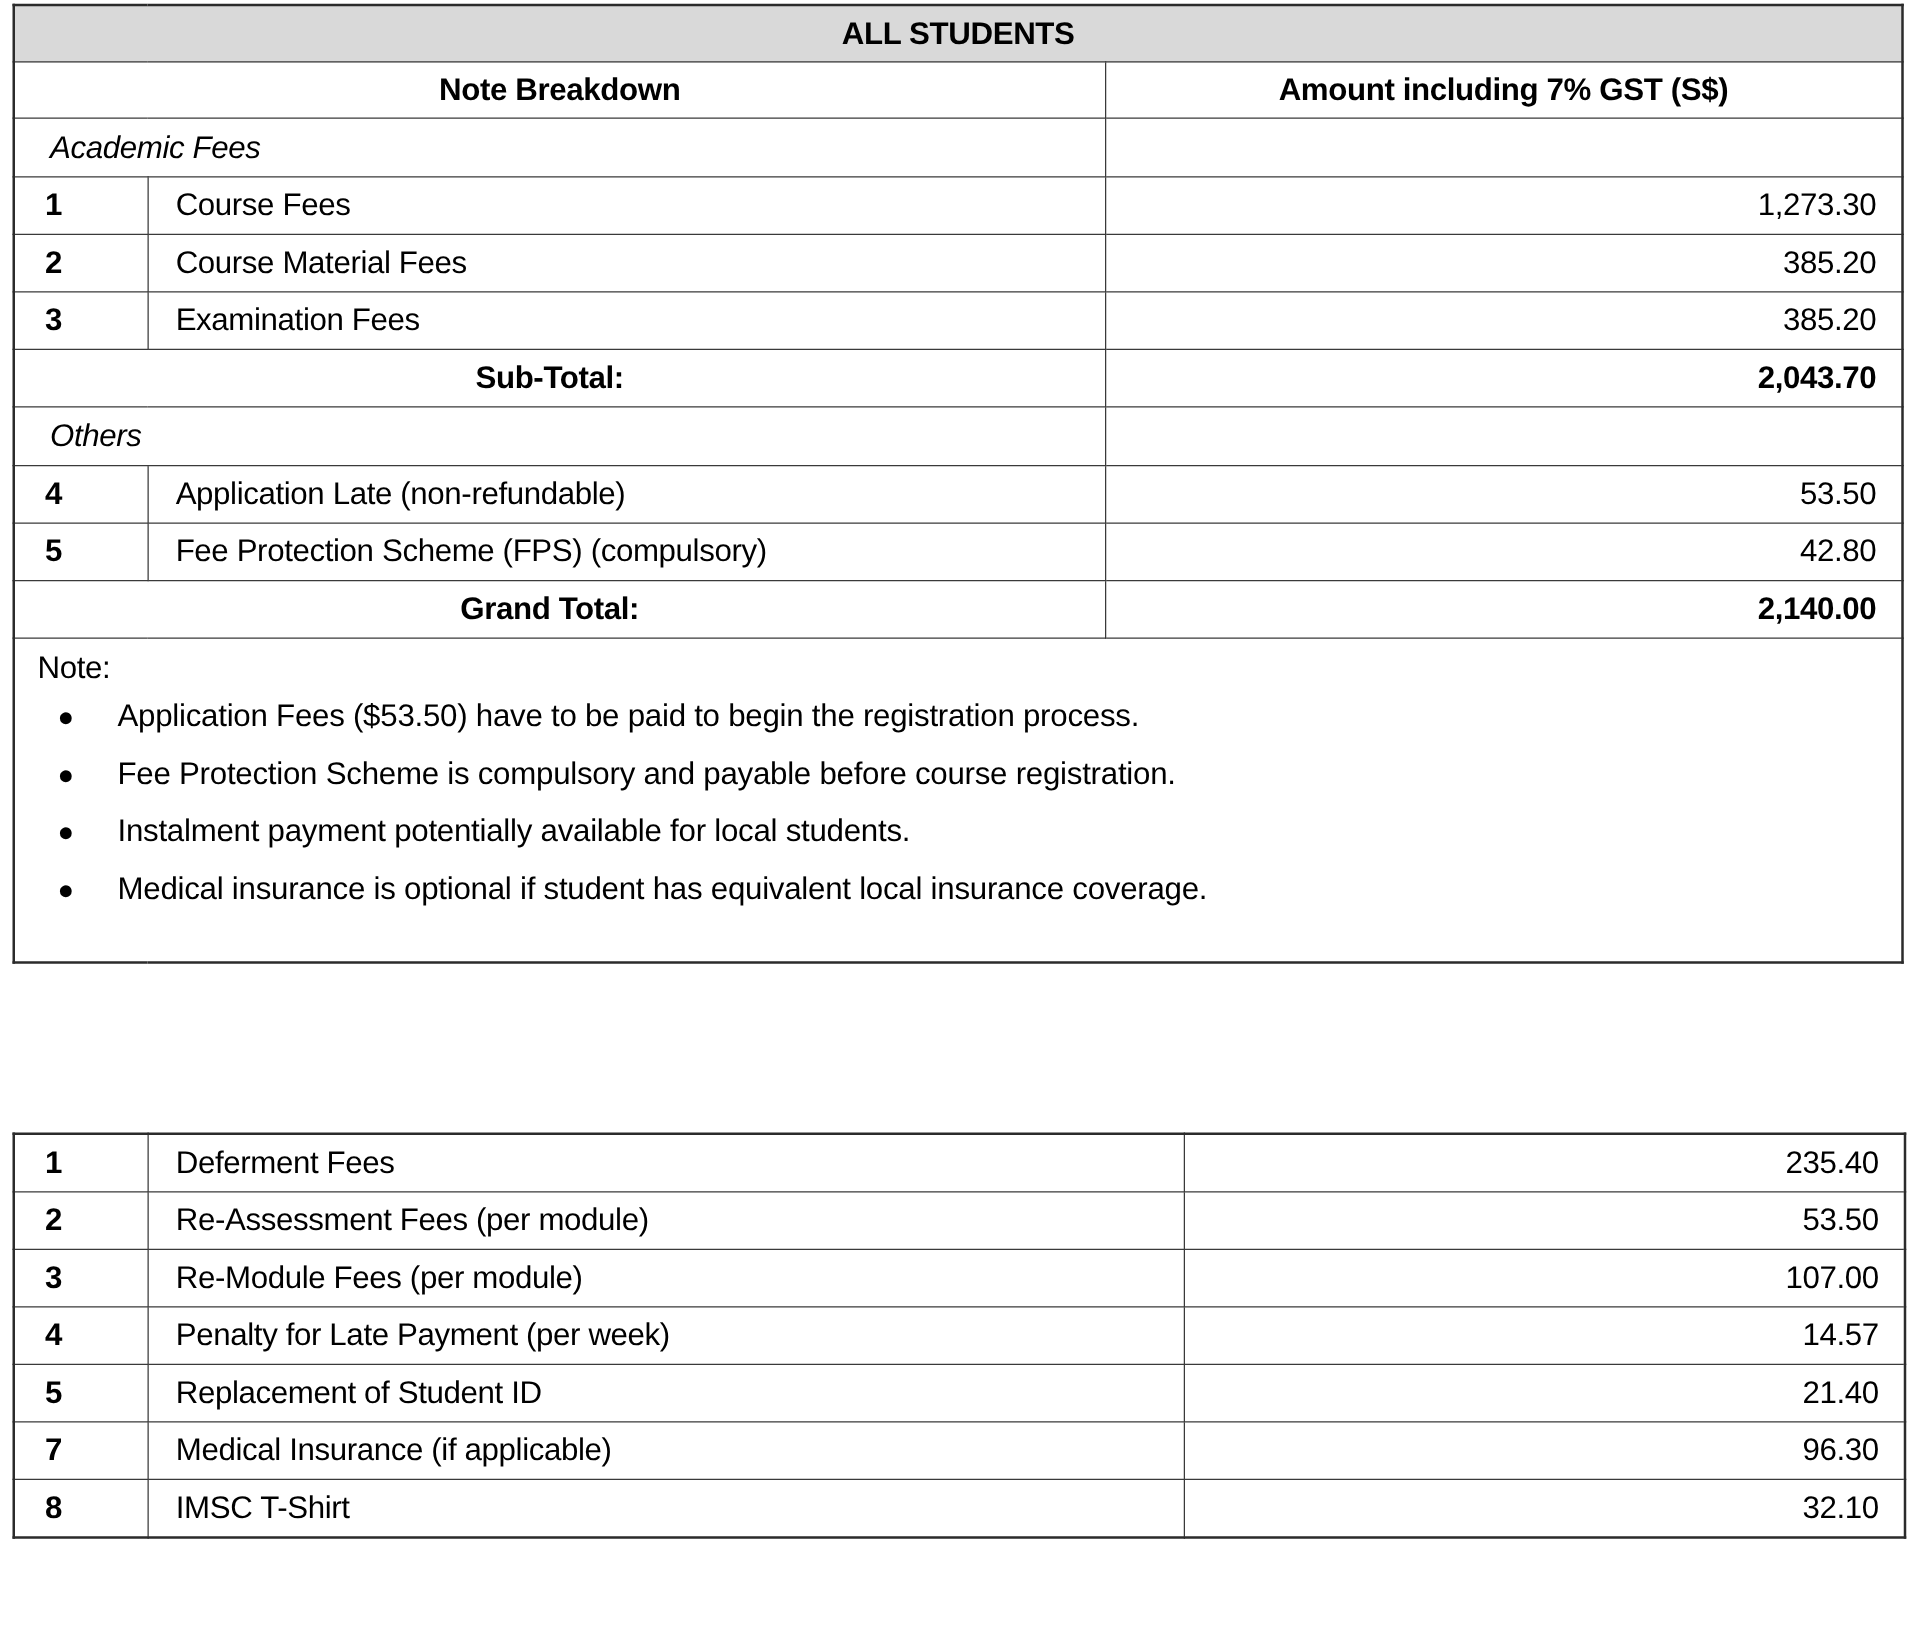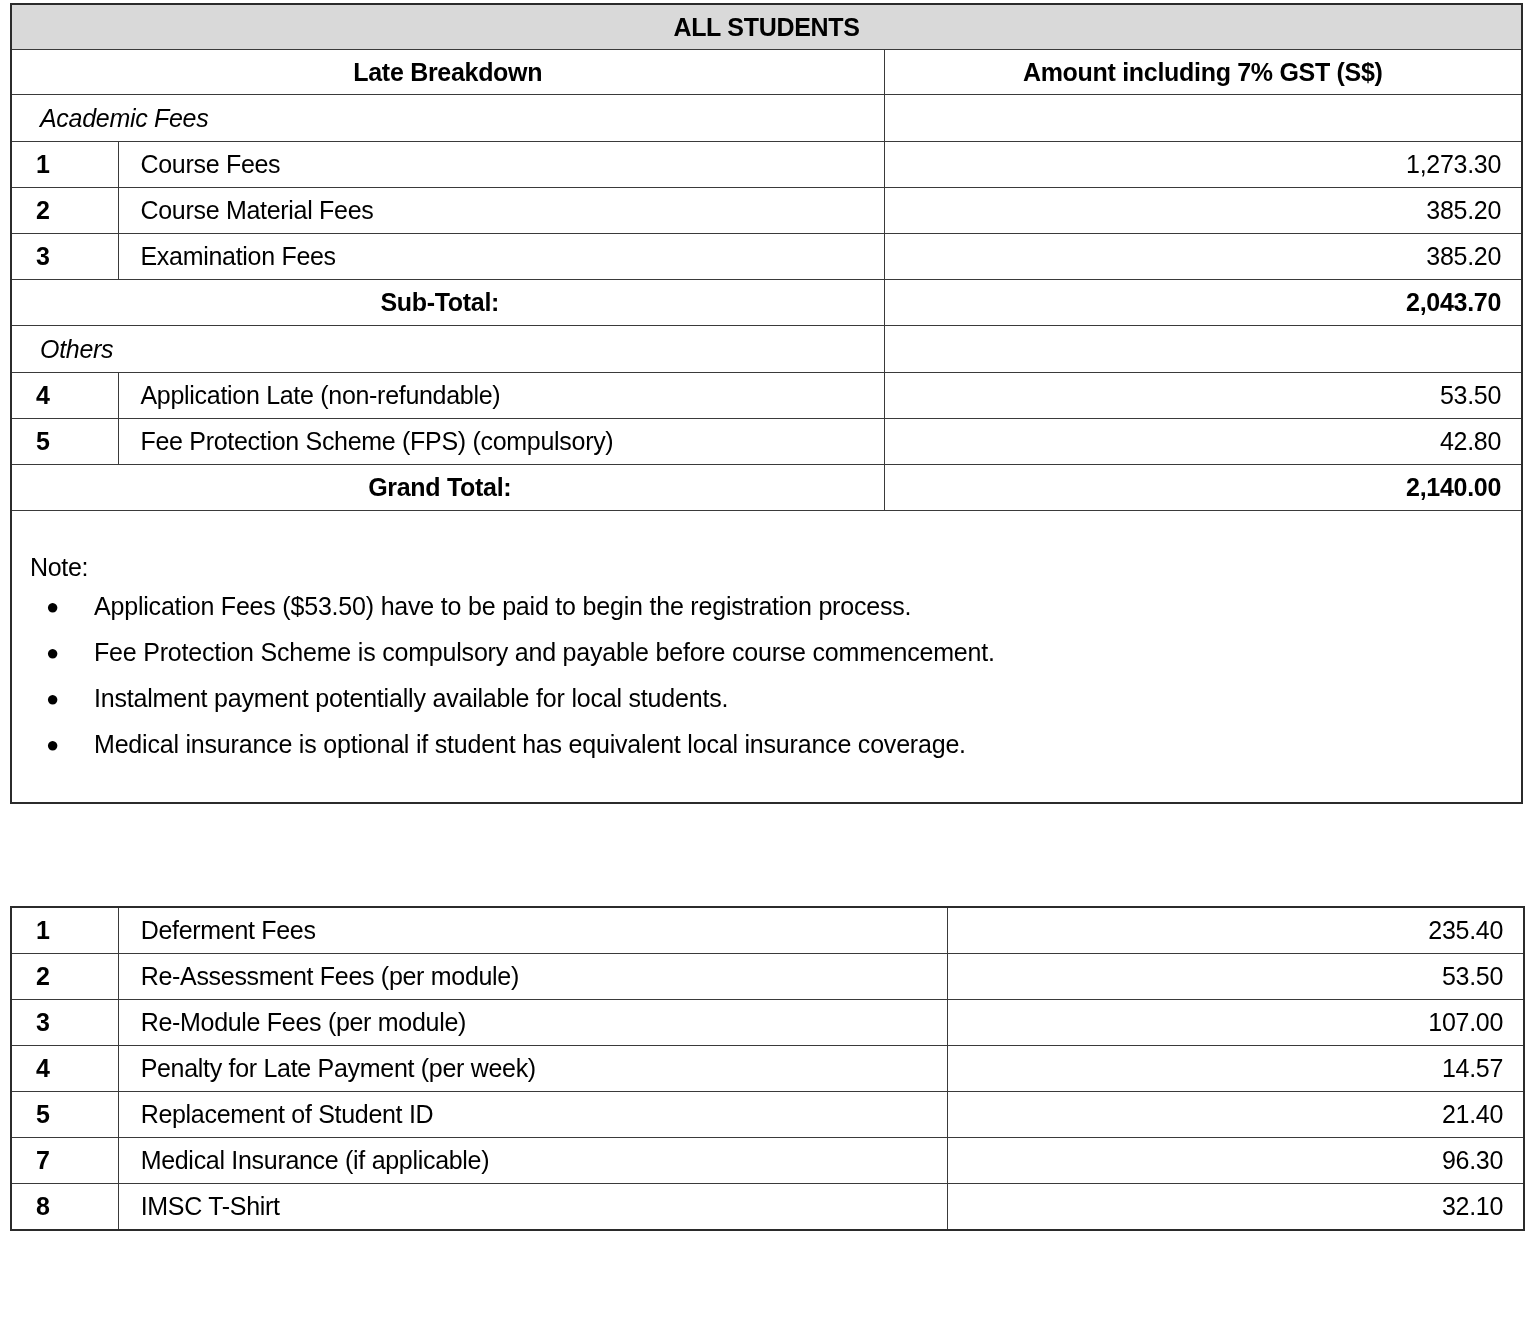--- a/index.html
+++ b/index.html
@@ -105,21 +105,20 @@
 
   
   .note-cell {
     padding: 10px 0 24px 0 !important;
     vertical-align: top;
   }
   .note-title {
     font-size: 25px;
     padding-left: 18px;
     margin-bottom: 14px;
-    margin-top: 33px;
   }
   .note-list {
     list-style: none;
     margin: 0;
     padding: 0;
   }
   .note-list li {
     position: relative;
     padding-left: 82px;
     font-size: 25px;
@@ -145,21 +144,21 @@
       <col class="c-num">
         <col class="c-desc">
         <col class="c-amt">
     </colgroup>
     <tbody>
       <tr>
         <td class="banner" colspan="3">ALL STUDENTS</td>
       </tr>
 
       <tr>
-        <td class="colhead" colspan="2">Late Breakdown</td>
+        <td class="colhead" colspan="2">Note Breakdown</td>
         <td class="colhead">Amount including 7% GST (S$)</td>
       </tr>
 
       <tr>
         <td class="section-label" colspan="2">Academic Fees</td>
         <td class="blank-cell"></td>
       </tr>
 
       <tr>
         <td class="num-cell">1</td>
@@ -206,21 +205,21 @@
       <tr>
         <td class="note-cell" colspan="3">
           <div class="note-title">Note:</div>
           <ul class="note-list">
             <li>
               <span class="bullet">●</span>
               <span>Application Fees ($53.50) have to be paid to begin the registration process.</span>
             </li>
             <li>
               <span class="bullet">●</span>
-              <span>Fee Protection Scheme is compulsory and payable before course commencement.</span>
+              <span>Fee Protection Scheme is compulsory and payable before course registration.</span>
             </li>
             <li>
               <span class="bullet">●</span>
               <span>Instalment payment potentially available for local students.</span>
             </li>
             <li>
               <span class="bullet">●</span>
               <span>Medical insurance is optional if student has equivalent local insurance coverage.</span>
             </li>
           </ul>

